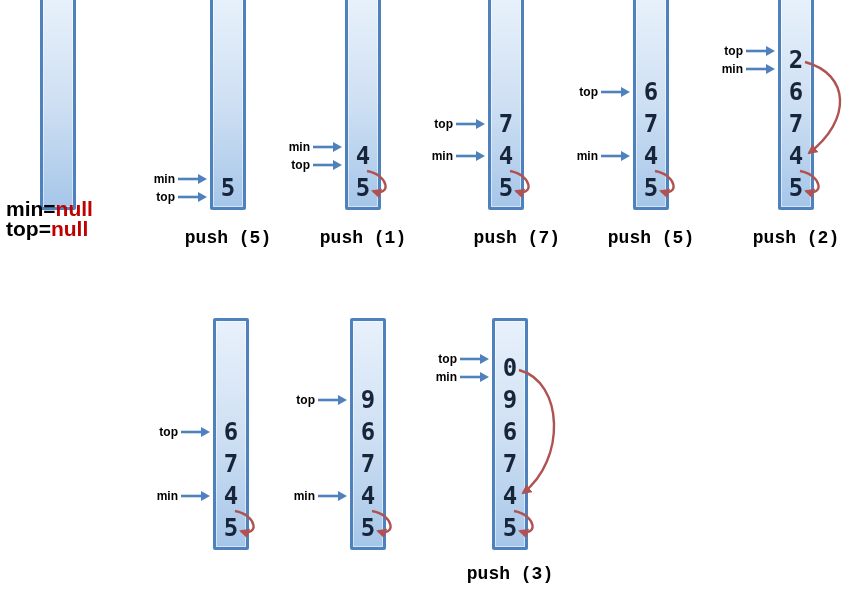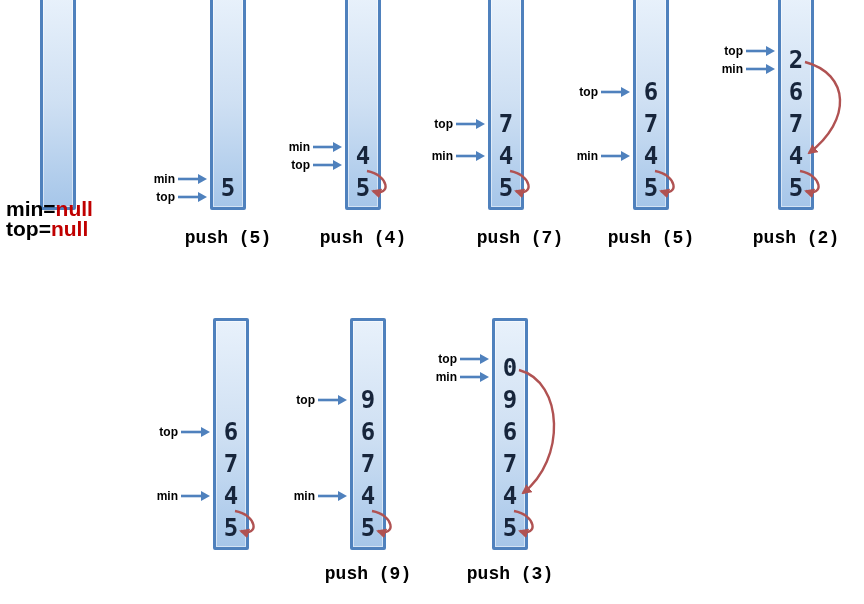--- a/index.html
+++ b/index.html
@@ -115,21 +115,21 @@
         </svg>
       </div>
       <svg width="56" height="210" class="chain" style="left: 359px; top: 0px;">
         <defs>
           <marker id="ch1" markerUnits="userSpaceOnUse" markerWidth="10" markerHeight="10" refX="8" refY="5" orient="auto">
             <path d="M0,0 L10,5 L0,10 z" fill="#b05252"></path>
           </marker>
         </defs>
         <path d="M 8 171 C 30 175, 33 197, 14 191" fill="none" stroke="#b05252" stroke-width="2.4" marker-end="url(#ch1)"></path>
       </svg>
-      <div class="op-label" style="left: 293px; width: 140px; top: 228px;">push (4)</div>
+      <div class="op-label" style="left: 293px; width: 140px; top: 228px;">push (1)</div>
       <div class="stack-rect" style="left: 488px; top: -6px; height: 216px; border-color: rgb(79, 129, 189); background: linear-gradient(rgb(232, 241, 251) 0%, rgb(207, 224, 243) 50%, rgb(166, 198, 233) 100%);"></div>
       <span class="cell" style="left: 488px; top: 108px; color: rgb(23, 37, 59);">7</span>
       <span class="cell" style="left: 488px; top: 140px; color: rgb(23, 37, 59);">4</span>
       <span class="cell" style="left: 488px; top: 172px; color: rgb(23, 37, 59);">5</span>
       <div class="ptr" style="left: 406px; width: 80px; top: 114px;">
         <span class="ptr-label">top</span>
         <svg width="30" height="14">
           <line x1="0" y1="7" x2="20" y2="7" stroke="#4f81bd" stroke-width="2.6"></line>
           <polygon points="20,2 29,7 20,12" fill="#4f81bd"></polygon>
         </svg>
@@ -142,21 +142,21 @@
         </svg>
       </div>
       <svg width="56" height="210" class="chain" style="left: 502px; top: 0px;">
         <defs>
           <marker id="ch2" markerUnits="userSpaceOnUse" markerWidth="10" markerHeight="10" refX="8" refY="5" orient="auto">
             <path d="M0,0 L10,5 L0,10 z" fill="#b05252"></path>
           </marker>
         </defs>
         <path d="M 8 171 C 30 175, 33 197, 14 191" fill="none" stroke="#b05252" stroke-width="2.4" marker-end="url(#ch2)"></path>
       </svg>
-      <div class="op-label" style="left: 450px; width: 140px; top: 228px;">push (7)</div>
+      <div class="op-label" style="left: 420px; width: 140px; top: 228px; text-align: right;">push (7)</div>
       <div class="stack-rect" style="left: 633px; top: -6px; height: 216px; border-color: rgb(79, 129, 189); background: linear-gradient(rgb(232, 241, 251) 0%, rgb(207, 224, 243) 50%, rgb(166, 198, 233) 100%);"></div>
       <span class="cell" style="left: 633px; top: 76px; color: rgb(23, 37, 59);">6</span>
       <span class="cell" style="left: 633px; top: 108px; color: rgb(23, 37, 59);">7</span>
       <span class="cell" style="left: 633px; top: 140px; color: rgb(23, 37, 59);">4</span>
       <span class="cell" style="left: 633px; top: 172px; color: rgb(23, 37, 59);">5</span>
       <div class="ptr" style="left: 551px; width: 80px; top: 82px;">
         <span class="ptr-label">top</span>
         <svg width="30" height="14">
           <line x1="0" y1="7" x2="20" y2="7" stroke="#4f81bd" stroke-width="2.6"></line>
           <polygon points="20,2 29,7 20,12" fill="#4f81bd"></polygon>
@@ -256,21 +256,20 @@
         </svg>
       </div>
       <svg width="56" height="232" class="chain" style="left: 364px; top: 318px;">
         <defs>
           <marker id="ch6" markerUnits="userSpaceOnUse" markerWidth="10" markerHeight="10" refX="8" refY="5" orient="auto">
             <path d="M0,0 L10,5 L0,10 z" fill="#b05252"></path>
           </marker>
         </defs>
         <path d="M 8 193 C 30 197, 33 219, 14 213" fill="none" stroke="#b05252" stroke-width="2.4" marker-end="url(#ch6)"></path>
       </svg>
-      <div class="op-label" style="left: 298px; width: 140px; top: 564px;">push (9)</div>
       <div class="stack-rect" style="left: 492px; top: 318px; height: 232px; border-color: rgb(79, 129, 189); background: linear-gradient(rgb(232, 241, 251) 0%, rgb(207, 224, 243) 50%, rgb(166, 198, 233) 100%);"></div>
       <span class="cell" style="left: 492px; top: 352px; color: rgb(23, 37, 59);">0</span>
       <span class="cell" style="left: 492px; top: 384px; color: rgb(23, 37, 59);">9</span>
       <span class="cell" style="left: 492px; top: 416px; color: rgb(23, 37, 59);">6</span>
       <span class="cell" style="left: 492px; top: 448px; color: rgb(23, 37, 59);">7</span>
       <span class="cell" style="left: 492px; top: 480px; color: rgb(23, 37, 59);">4</span>
       <span class="cell" style="left: 492px; top: 512px; color: rgb(23, 37, 59);">5</span>
       <div class="ptr" style="left: 410px; width: 80px; top: 349px;">
         <span class="ptr-label">top</span>
         <svg width="30" height="14">

